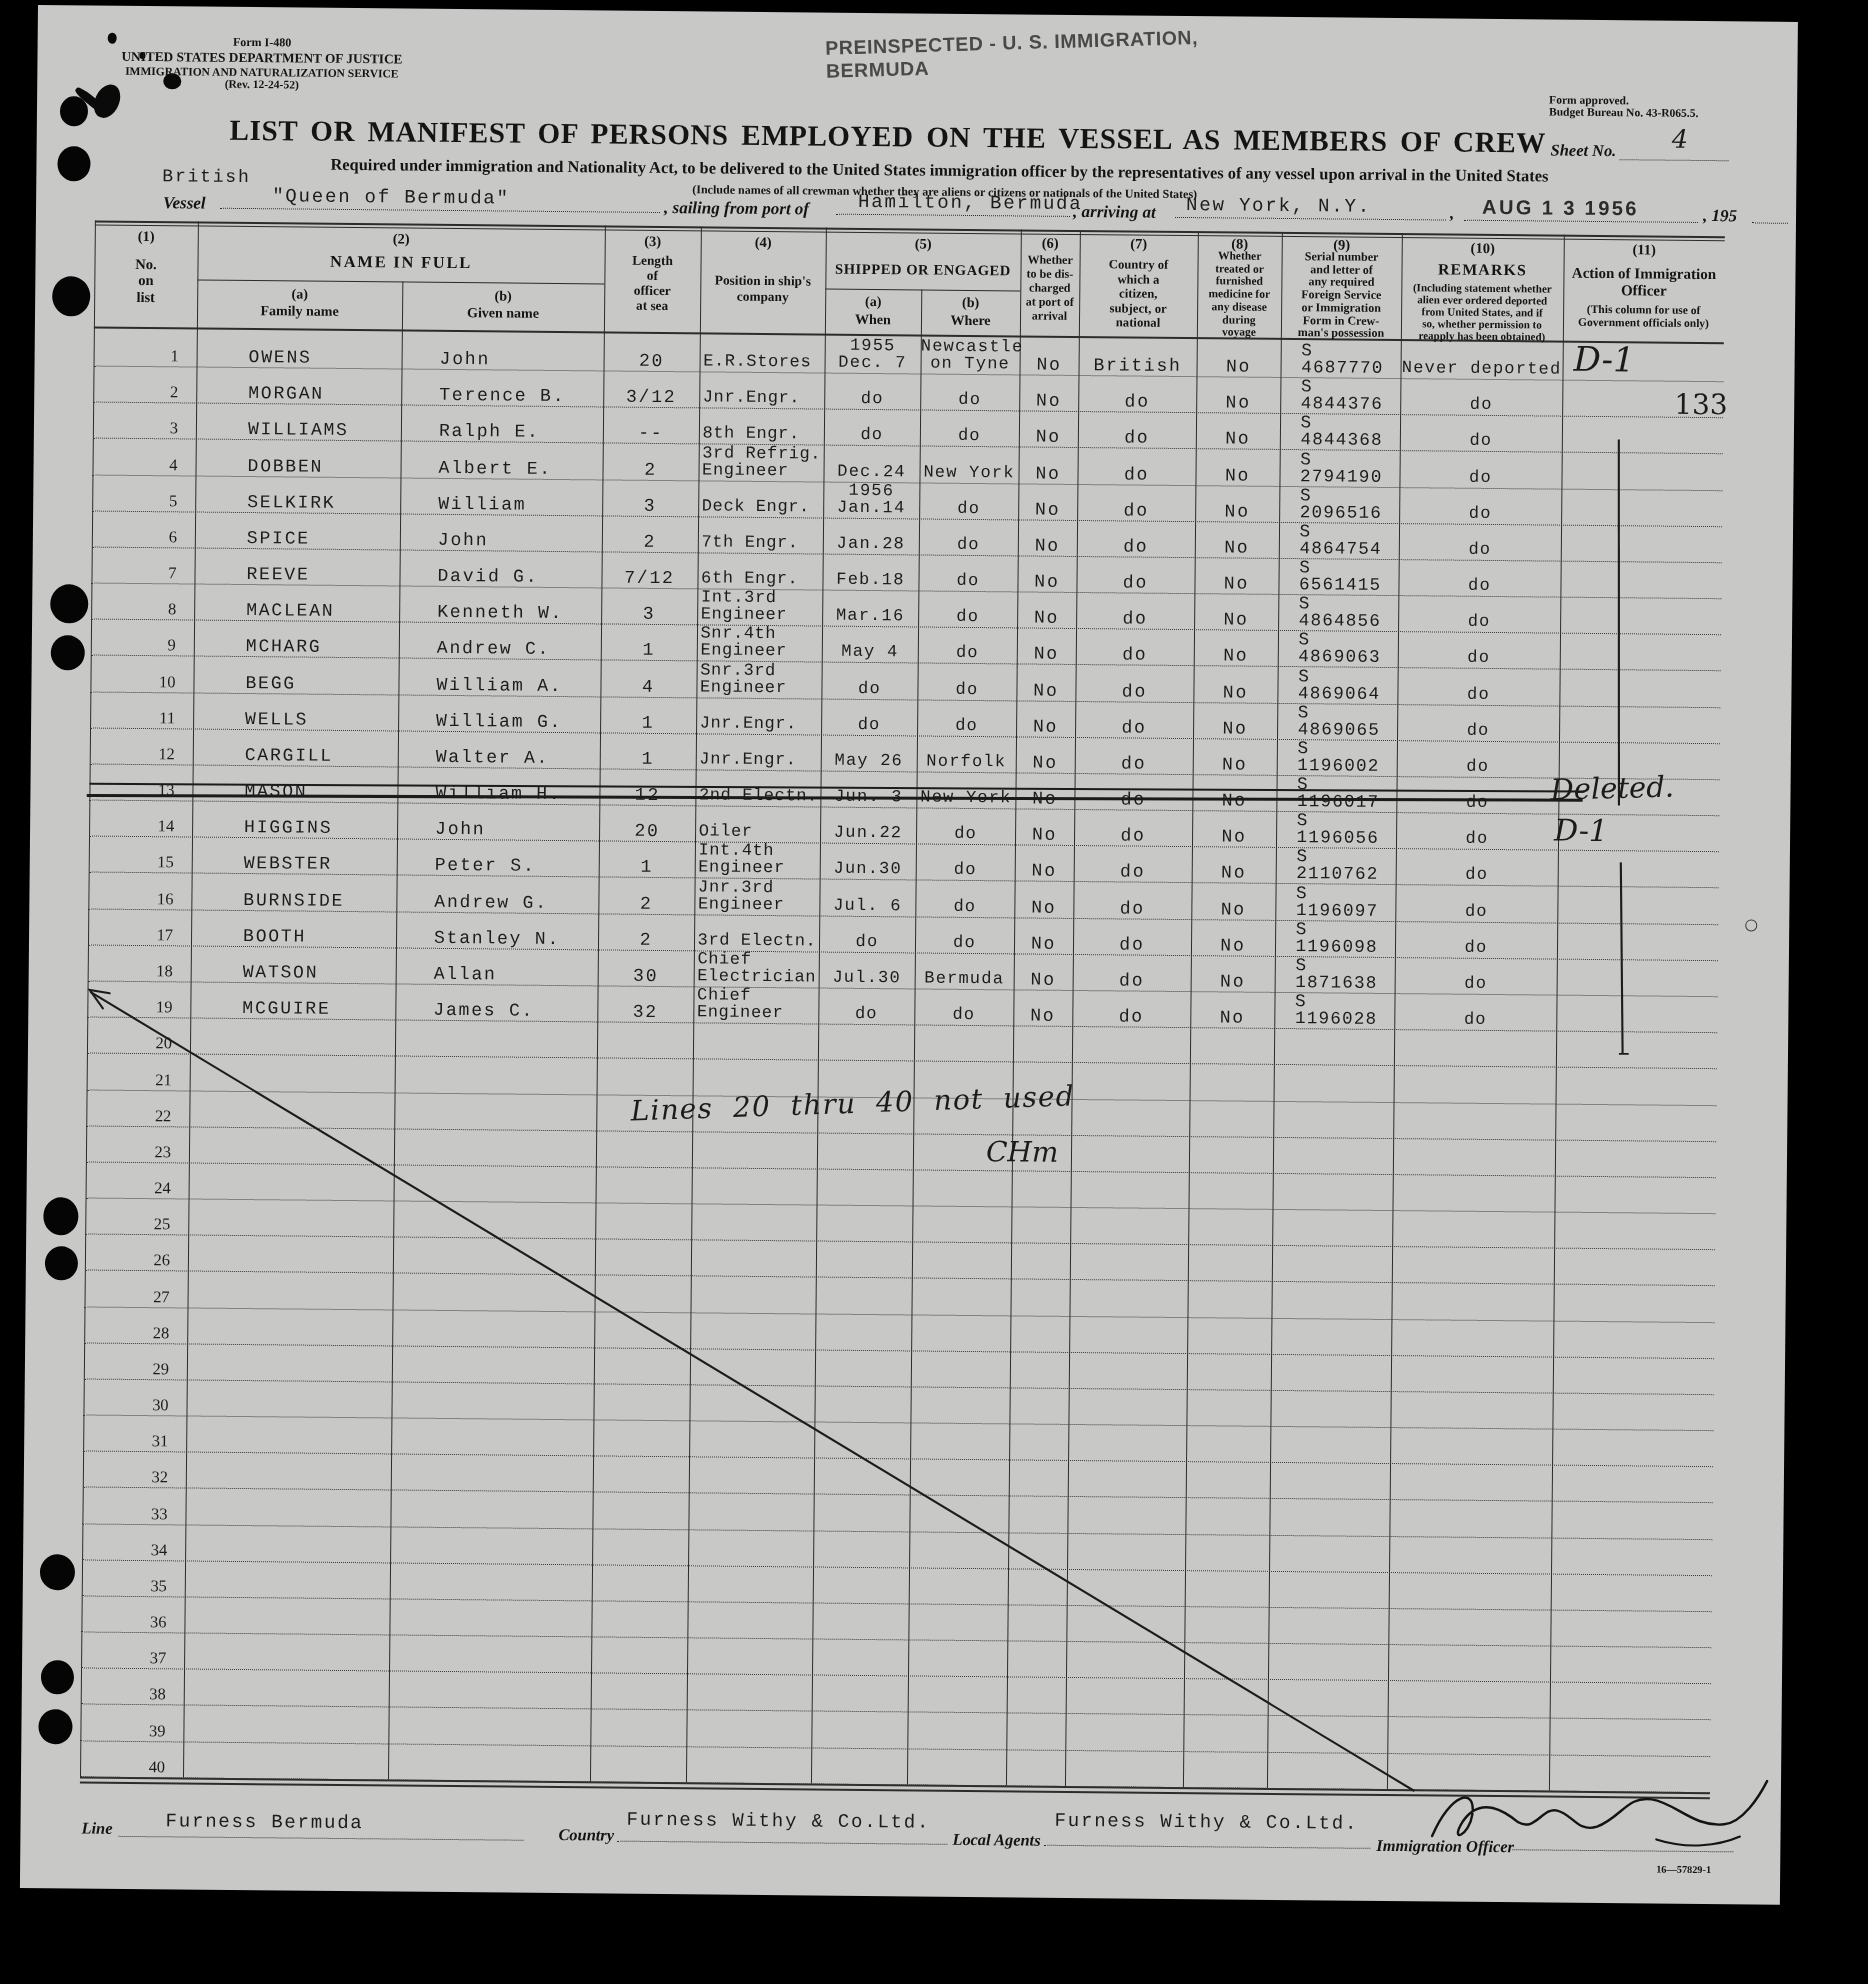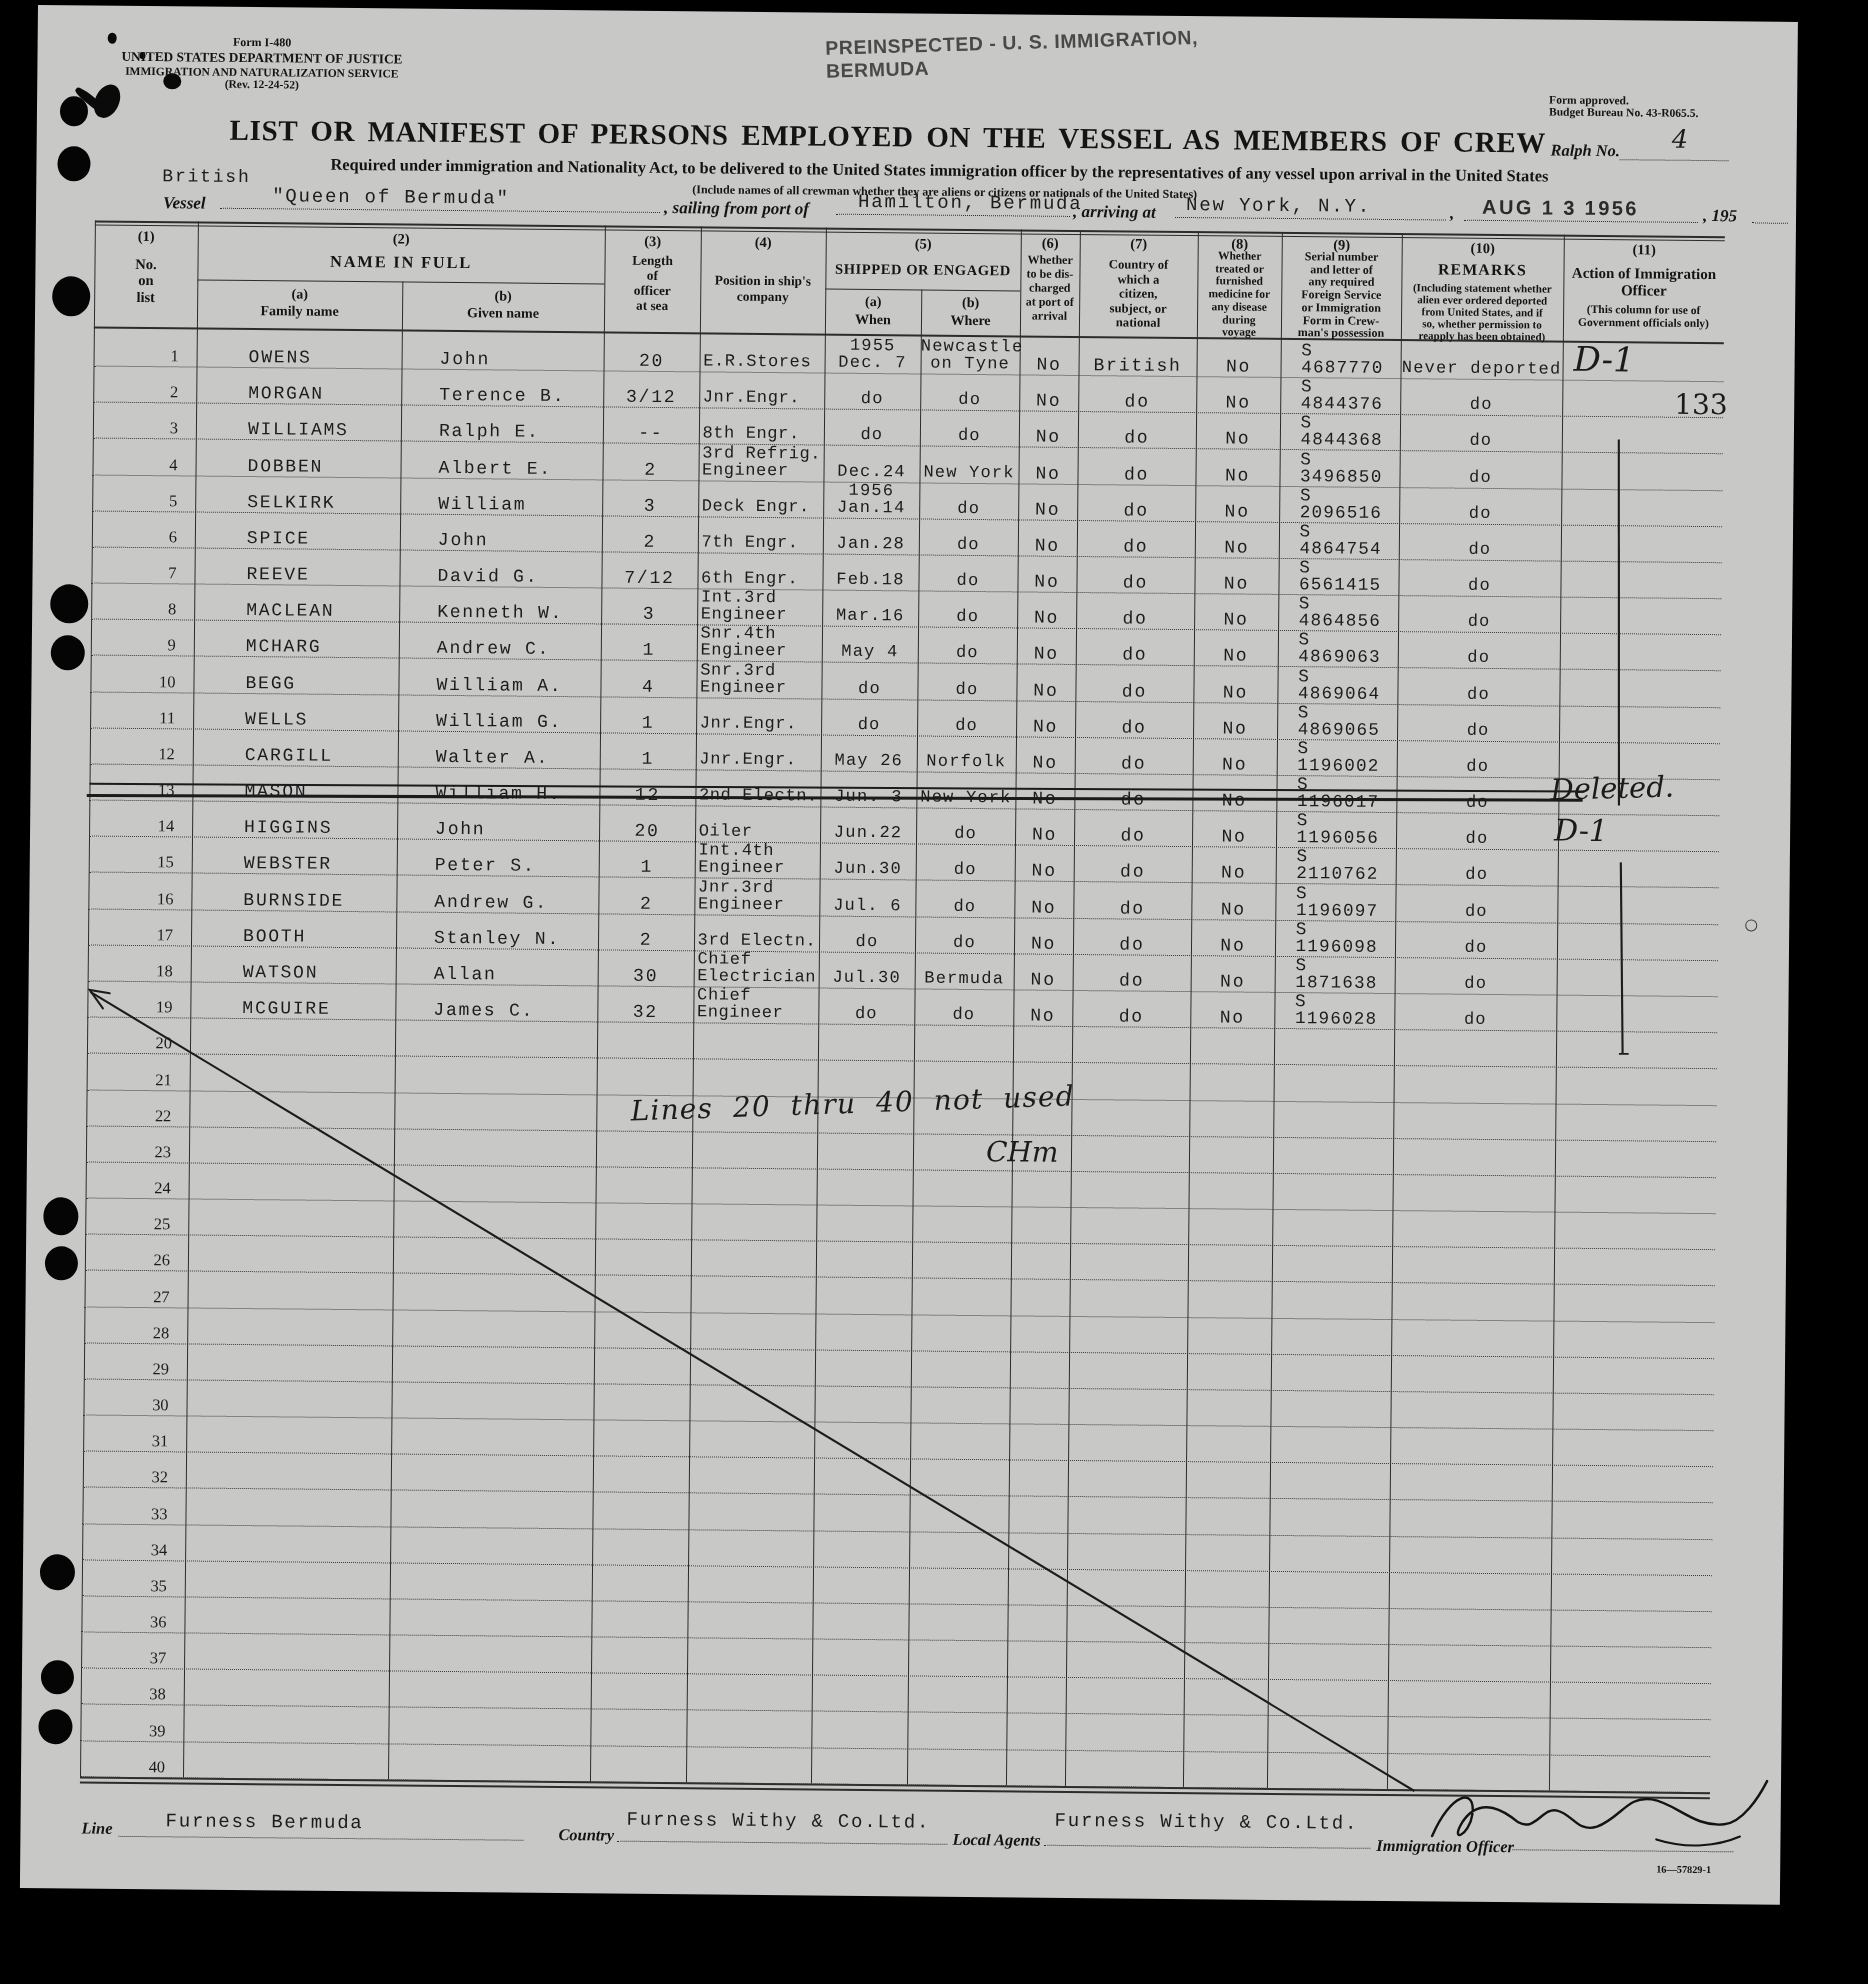--- a/index.html
+++ b/index.html
@@ -74,21 +74,21 @@
   <div class="abs" style="left:788px;top:15.8px;width:424px;transform:rotate(-2.2deg);
               font-family:'Liberation Sans','DejaVu Sans',sans-serif;font-weight:bold;
               font-size:19.4px;letter-spacing:0.6px;color:rgba(45,45,45,0.82);">PREINSPECTED - U. S. IMMIGRATION, BERMUDA</div>
 
   <div class="abs" style="left:1512px;top:74px;width:254px;">
     <div class="ser bold" style="font-size:11.5px;">Form approved.</div>
     <div class="ser bold" style="font-size:11.5px;">Budget Bureau No. 43-R065.5.</div>
   </div>
 
   <div class="abs ser bold ctr" style="left:145px;top:107px;width:1412px;font-size:29px;letter-spacing:0.6px;word-spacing:4.8px;">LIST OR MANIFEST OF PERSONS EMPLOYED ON THE VESSEL AS MEMBERS OF CREW</div>
-  <div class="abs ser it" style="left:1514px;top:121px;font-size:16.4px;font-weight:bold;">Ralph No.</div>
+  <div class="abs ser it" style="left:1514px;top:121px;font-size:16.4px;font-weight:bold;">Sheet No.</div>
   <div class="abs dot" style="left:1583px;top:139px;width:109px;"></div>
   <div class="abs hw" style="left:1635px;top:103px;font-size:25.4px;">4</div>
 
   <div class="abs ser bold ctr" style="left:85px;top:147px;width:1636px;font-size:16.4px;">Required under immigration and Nationality Act, to be delivered to the United States immigration officer by the representatives of any vessel upon arrival in the United States</div>
 
   <div class="abs mono" style="left:126px;top:160px;font-size:18px;">British</div>
   <div class="abs ser bold ctr" style="left:545px;top:171px;width:727px;font-size:12px;">(Include names of all crewman whether they are aliens or citizens or nationals of the United States)</div>
 
   <div class="abs ser it bold" style="left:127px;top:187px;font-size:17px;">Vessel</div>
   <div class="abs dot" style="left:184px;top:201px;width:440px;"></div>
@@ -257,21 +257,21 @@
         <div class="cell c-fam" style="left: 103px; width: 205px;">DOBBEN</div>
         <div class="cell c-giv" style="left: 308px; width: 202px;">Albert E.</div>
         <div class="cell c-ctr" style="left: 510px; width: 96px;">2</div>
         <div class="cell c-pos" style="left: 606px; width: 125px;">3rd Refrig.
 Engineer</div>
         <div class="cell c-ctr c-sm" style="left: 731px; width: 96px;">Dec.24</div>
         <div class="cell c-ctr c-sm" style="left: 827px; width: 99px;">New York</div>
         <div class="cell c-ctr" style="left: 926px; width: 59px;">No</div>
         <div class="cell c-ctr" style="left: 985px; width: 118px;">do</div>
         <div class="cell c-ctr" style="left: 1103px; width: 84px;">No</div>
-        <div class="cell c-ser" style="left: 1187px; width: 120px;">S 3496850</div>
+        <div class="cell c-ser" style="left: 1187px; width: 120px;">S 2794190</div>
         <div class="cell c-ctr c-sm" style="left: 1307px; width: 162px;">do</div>
       </div>
       <div class="row" style="left: 0px; width: 1630px; top: 254px; height: 36px;">
         <div class="cell c-num" style="left: 0px; width: 103px;">5</div>
         <div class="cell c-fam" style="left: 103px; width: 205px;">SELKIRK</div>
         <div class="cell c-giv" style="left: 308px; width: 202px;">William</div>
         <div class="cell c-ctr" style="left: 510px; width: 96px;">3</div>
         <div class="cell c-pos" style="left: 606px; width: 125px;">Deck Engr.</div>
         <div class="cell c-ctr c-sm" style="left: 731px; width: 96px;">1956
 Jan.14</div>

